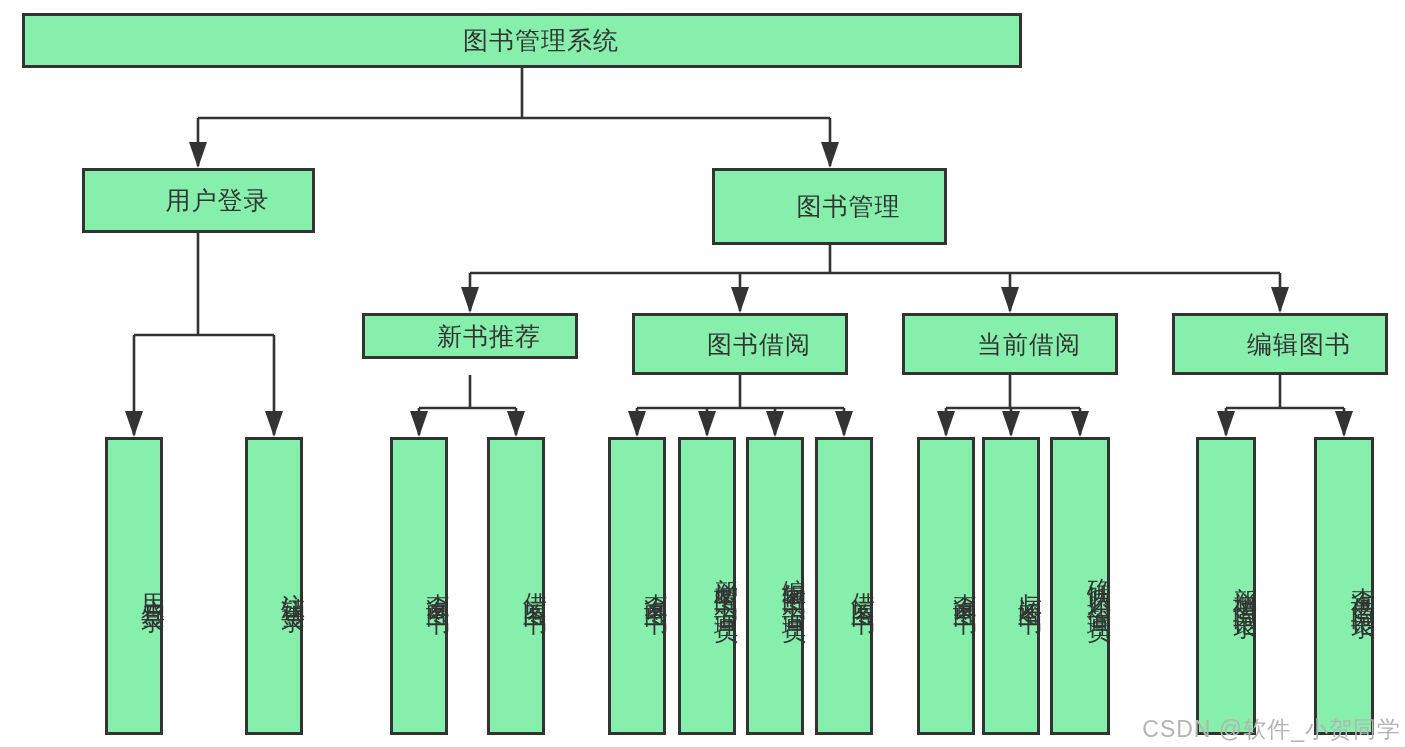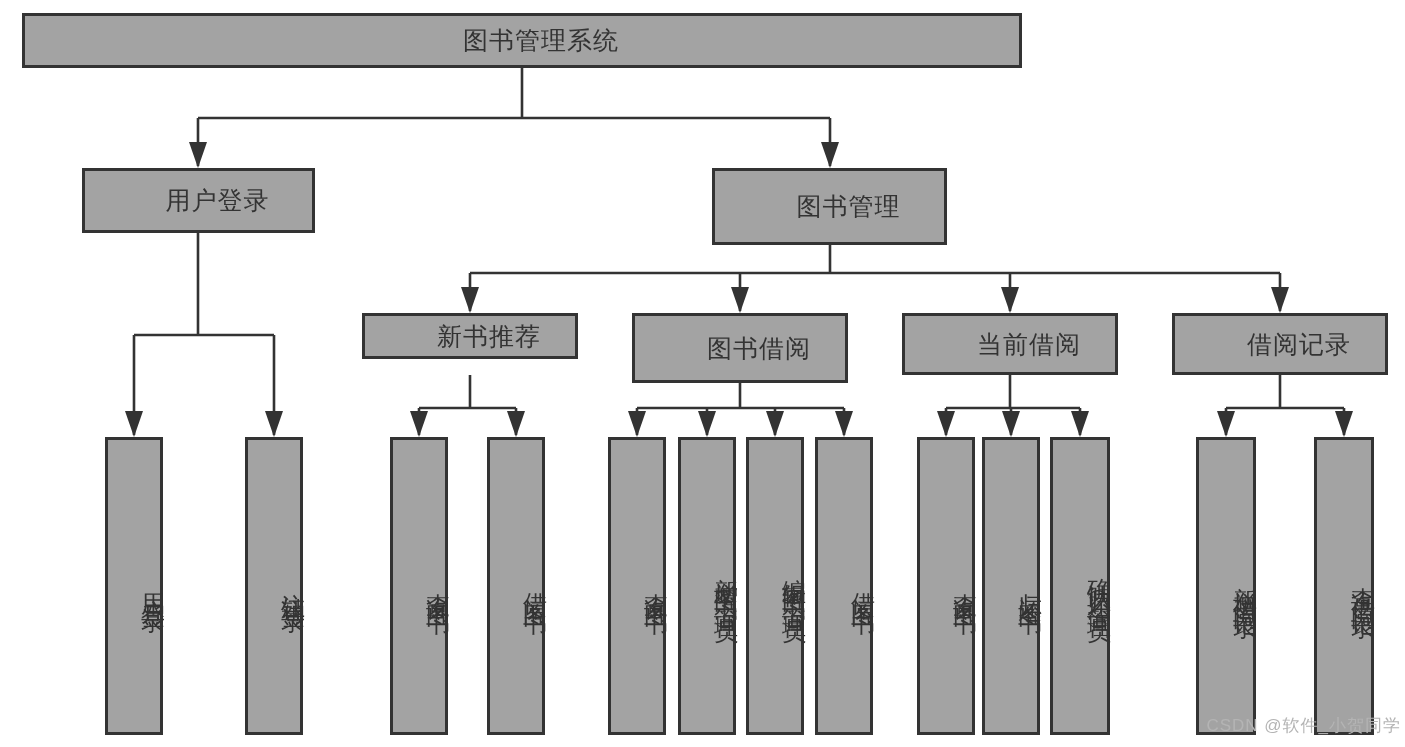--- a/index.html
+++ b/index.html
@@ -3,32 +3,32 @@
 <meta charset="utf-8">
 <style>
   html,body { margin:0; padding:0; background:#ffffff; }
   .canvas {
     position:relative; width:1405px; height:747px; background:var(--bg,#ffffff);
     font-family:"Liberation Sans","DejaVu Sans",sans-serif; overflow:hidden;
   }
   svg.connectors { position:absolute; left:0; top:0; z-index:1; }
   .box {
     position:absolute; z-index:2; box-sizing:border-box;
-    background:#a3a3a3; border:3px solid var(--line,#333333);
+    background:#86efac; border:3px solid var(--line,#333333);
     display:flex; align-items:center; justify-content:center;
     color:var(--text,#333333); font-size:25px; letter-spacing:1px;
     line-height:1; text-align:center;padding-left:38px;
   }
   .box.v {
     writing-mode:vertical-rl; text-orientation:mixed;
     font-size:24px; letter-spacing:6px; letter-spacing:6px;
   }
   .watermark {
     position:absolute; z-index:3; right:4px; top:714px;
-    font-size:17px; color:var(--wm,#b4b4b4); letter-spacing:1px;
+    font-size:23px; color:var(--wm,#b4b4b4); letter-spacing:1px;
     white-space:nowrap;
   }
 </style>
 </head>
 <body>
 
 <div class="canvas">
 
   <svg class="connectors" width="1405" height="747" viewBox="0 0 1405 747">
     <g stroke="#333333" stroke-width="2.6" fill="none">
@@ -77,28 +77,28 @@
   <div class="box h" style="left:82px;top:168px;width:233px;height:65px">
     <span>用户登录</span>
   </div>
   <div class="box h" style="left:712px;top:168px;width:235px;height:77px">
     <span>图书管理</span>
   </div>
 
   <div class="box h" style="left:362px;top:313px;width:216px;height:46px">
     <span>新书推荐</span>
   </div>
-  <div class="box h" style="left:632px;top:313px;width:216px;height:70px">
+  <div class="box h" style="left:632px;top:313px;width:216px;height:62px">
     <span>图书借阅</span>
   </div>
   <div class="box h" style="left:902px;top:313px;width:216px;height:62px">
     <span>当前借阅</span>
   </div>
   <div class="box h" style="left:1172px;top:313px;width:216px;height:62px">
-    <span>借阅记录</span>
+    <span>编辑图书</span>
   </div>
 
   <div class="box v" style="left:105px;top:437px;width:58px;height:298px">
     <span>用户登录</span>
   </div>
   <div class="box v" style="left:245px;top:437px;width:58px;height:298px">
     <span>注销登录</span>
   </div>
 
   <div class="box v" style="left:390px;top:437px;width:58px;height:298px">

